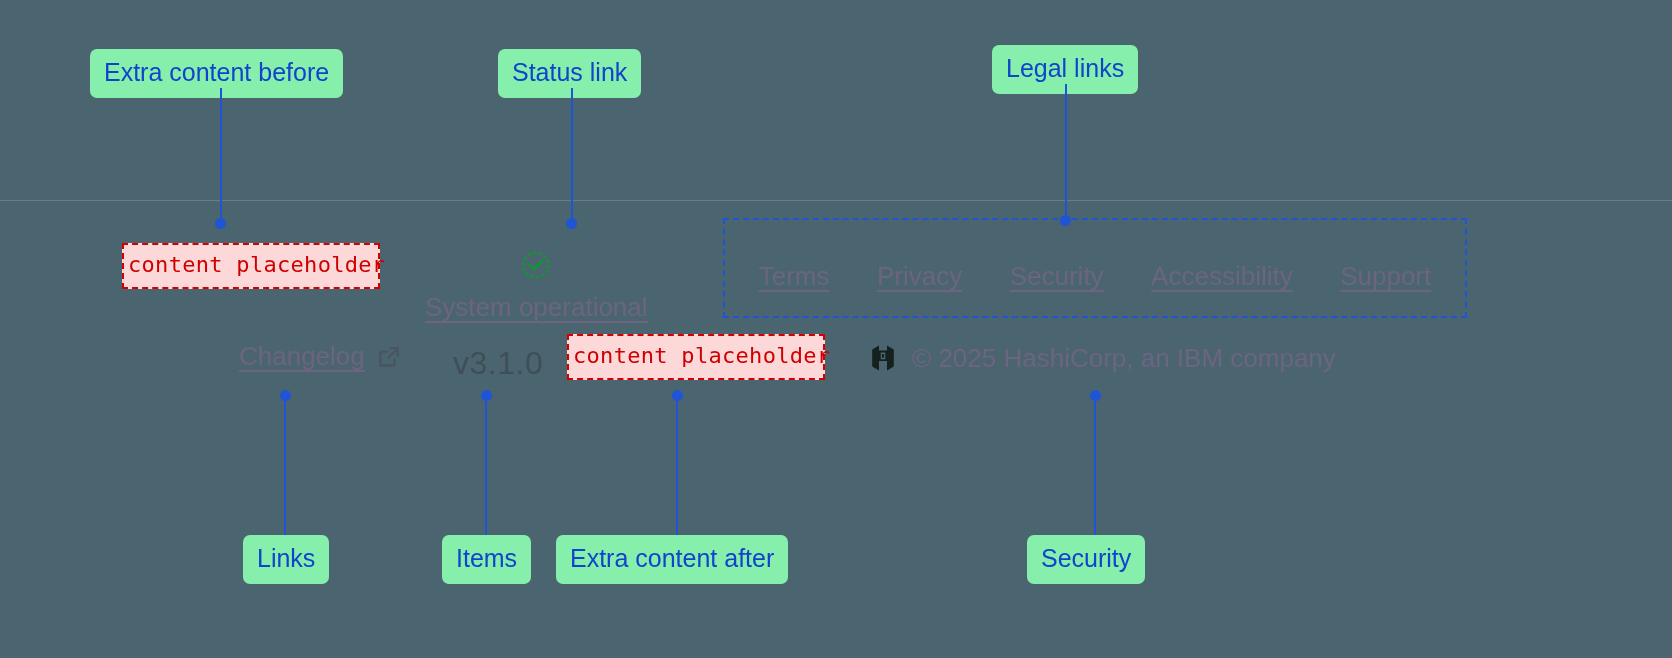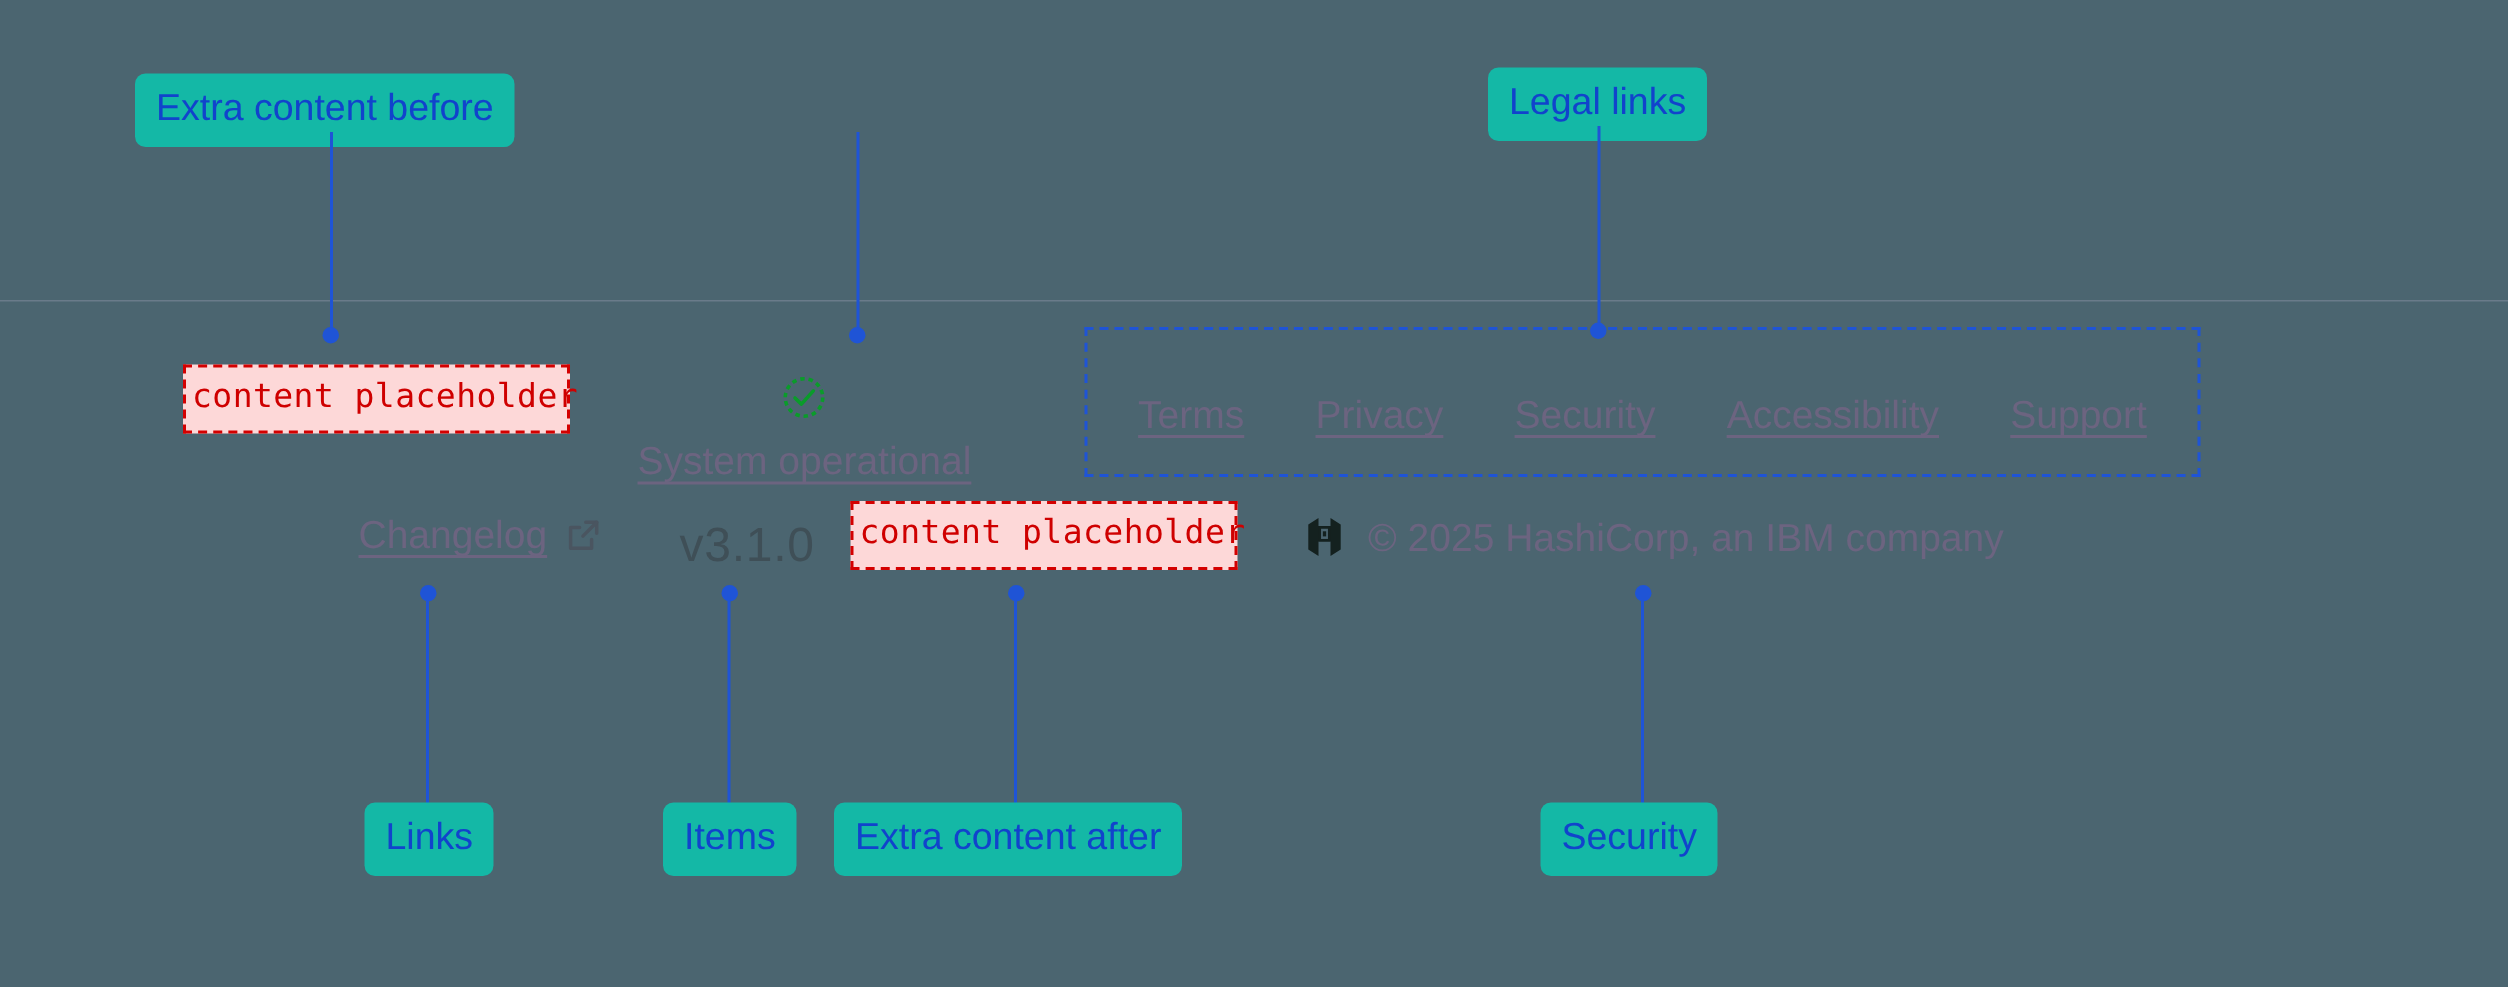--- a/index.html
+++ b/index.html
@@ -162,21 +162,21 @@
   .brand-logo { width: 30px; height: 32px; display: block; }
   .brand-copy {
     font-size: 26px;
     color: #6c6480;
     white-space: nowrap;
   }
 
   
   .ann-label {
     position: absolute;
-    background: #14b8a6;
+    background: #86efac;
     color: #1143cc;
     font-size: 25px;
     line-height: 1;
     border-radius: 7px;
     padding: 11px 14px 13px 14px;
     white-space: nowrap;
   }
   .ann-line {
     position: absolute;
     width: 2px;
@@ -247,20 +247,21 @@
       </span>
       <span class="brand-copy">© 2025 HashiCorp, an IBM company</span>
     </div>
 
   </div>
 
   <div class="ann-label" style="left:90px;  top:49px;">Extra content before</div>
   <div class="ann-line" style="left:220px; top:88px;  height:136px;"></div>
   <div class="ann-dot" style="left:215px; top:218px;"></div>
 
+  <div class="ann-label" style="left:498px; top:49px;">Status link</div>
   <div class="ann-line" style="left:571px; top:88px;  height:136px;"></div>
   <div class="ann-dot" style="left:566px; top:218px;"></div>
 
   <div class="ann-label" style="left:992px; top:45px;">Legal links</div>
   <div class="ann-line" style="left:1065px; top:84px; height:138px;"></div>
   <div class="ann-dot" style="left:1060px; top:215px;"></div>
 
   <div class="ann-dot" style="left:280px; top:390px;"></div>
   <div class="ann-line" style="left:284px; top:396px; height:140px;"></div>
   <div class="ann-label" style="left:243px; top:535px;">Links</div>

